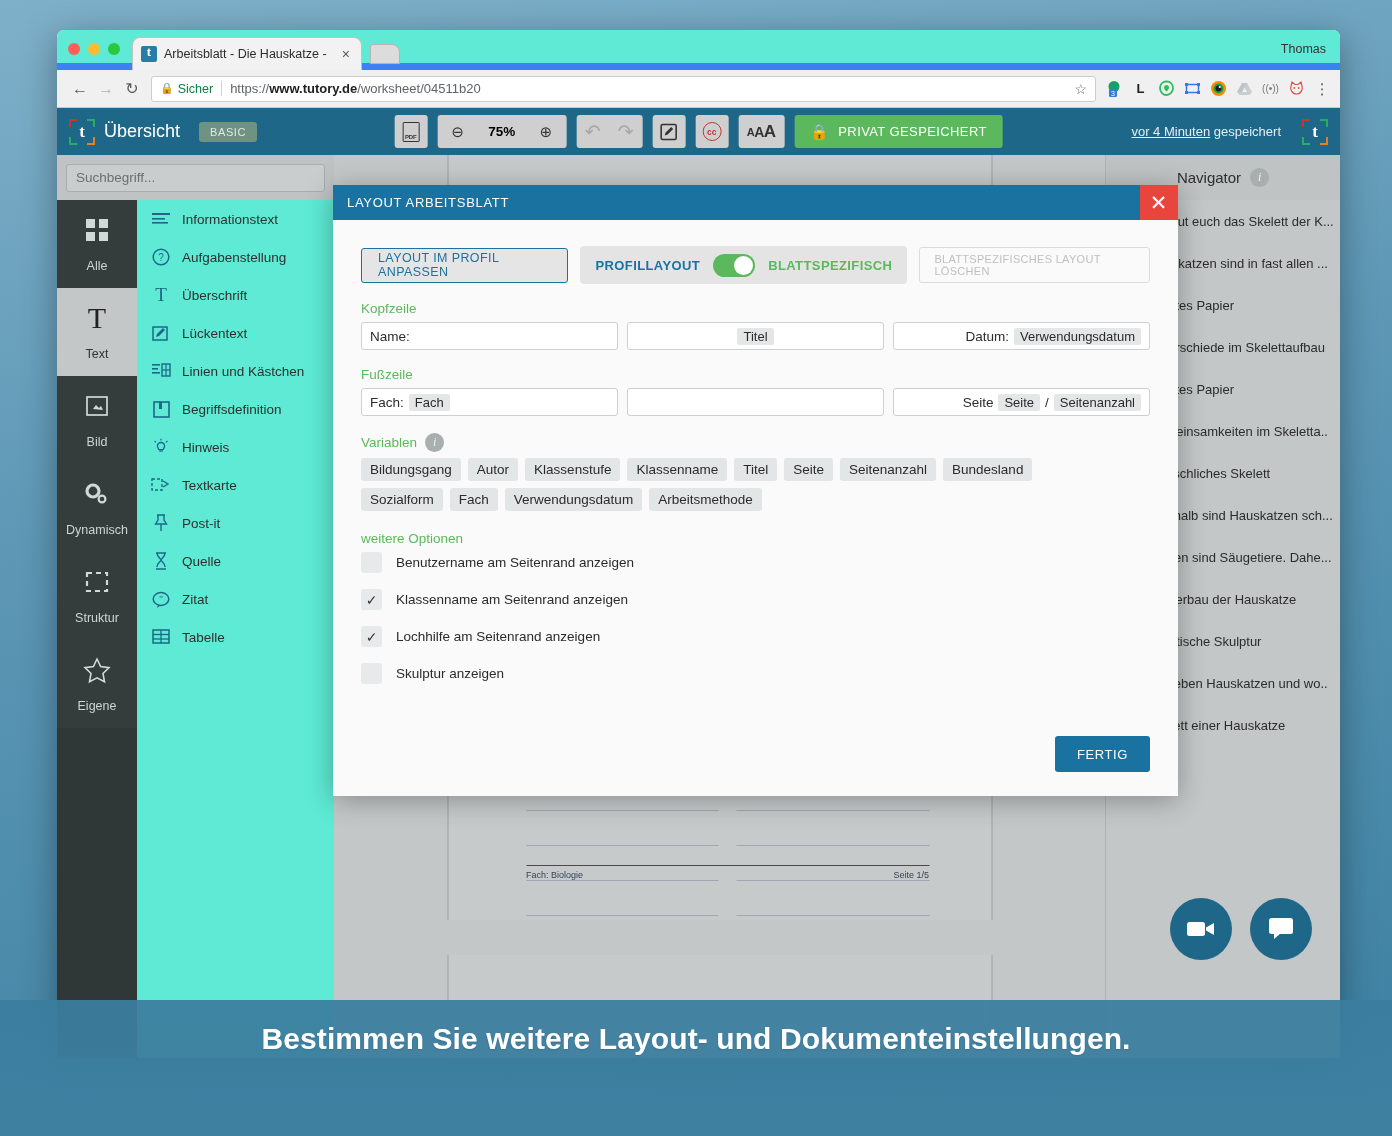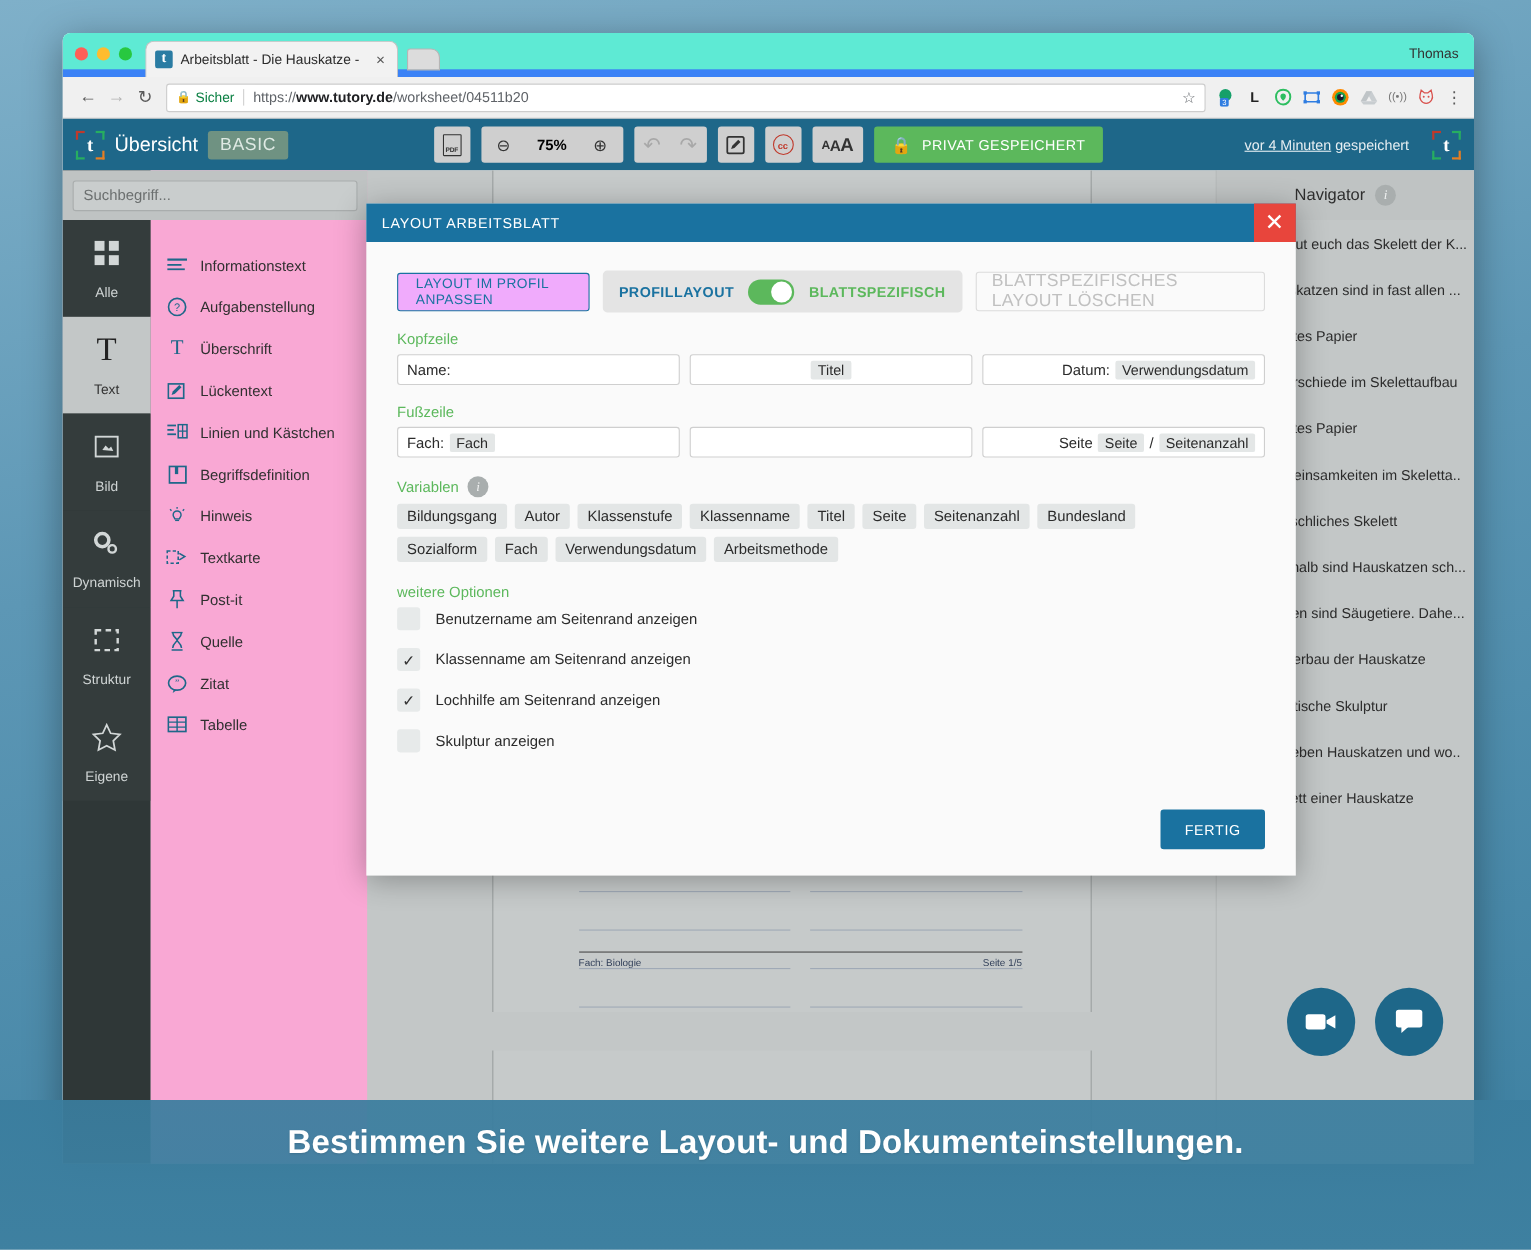--- a/index.html
+++ b/index.html
@@ -149,22 +149,23 @@
   .brand-logo .c2 { top:0; right:0; border-top:2px solid #27ae60; border-right:2px solid #27ae60; }
   .brand-logo .c3 { bottom:0; left:0; border-bottom:2px solid #27ae60; border-left:2px solid #27ae60; }
   .brand-logo .c4 { bottom:0; right:0; border-bottom:2px solid #e67e22; border-right:2px solid #e67e22; }
   .brand-logo .t {
     position:absolute; inset:0; display:flex; align-items:center; justify-content:center;
     color:#fff; font-size:17px; font-weight:bold; font-family:"Liberation Serif", serif;
   }
   .brand-name { color: #fff; font-size: 18px; }
   .badge-basic {
     background: #6f9282; color: #dfeae4;
-    font-size: 16px; letter-spacing: 0.6px;
+    font-size: 11px; letter-spacing: 0.6px;
     padding: 4px 11px; border-radius: 3px;
+    margin-left: 10px;
   }
   .toolbar-center {
     position: absolute; left: 50%; transform: translateX(-50%);
     display: flex; align-items: center; gap: 10px;
   }
   .tb-group {
     background: #cfcfcf; border-radius: 3px;
     display: flex; align-items: center; height: 33px;
   }
   .tb-btn {
@@ -237,22 +238,22 @@
     height: 88px; display: flex; flex-direction: column;
     align-items: center; justify-content: center; gap: 14px;
     color: #cfd4d4; font-size: 12.5px; cursor: pointer;
   }
   .cat.sel { background: #c3c7c7; color: #333; }
   .cat.dark { background: #343c3c; }
   .cat-ico { height: 30px; display: flex; align-items: center; justify-content: center; }
 
   .elem-list {
     width: 197px; flex: 0 0 197px;
-    background: #f9a8d4;
-    padding-top: 67px;
+    background: #5eead4;
+    padding-top: 45px;
     overflow: hidden;
   }
   .elem {
     height: 38px; display: flex; align-items: center; gap: 11px;
     padding-left: 14px; font-size: 13.5px; color: #303030;
     cursor: pointer; white-space: nowrap;
   }
   .elem .ei { width: 20px; flex: 0 0 20px; display: flex; align-items: center; justify-content: center; color: #1e6789; }
 
   .canvas-area {
@@ -329,21 +330,21 @@
     width: 38px; height: 35px; background: #e8453c;
     color: #fff; font-size: 21px;
     display: flex; align-items: center; justify-content: center;
     cursor: pointer; font-weight: 300;
   }
   .modal-body { flex: 1 1 auto; padding: 26px 28px 0 28px; position: relative; }
 
   .mode-row { display: flex; align-items: center; gap: 12px; }
   .btn-outline {
     border: 1px solid #1a72a0; color: #1a72a0;
-    background: #f0abfc; border-radius: 3px;
+    background: #e5e5e5; border-radius: 3px;
     height: 35px; padding: 0 16px;
     font-size: 12.5px; letter-spacing: 0.4px;
     display: flex; align-items: center; cursor: pointer;
     font-family: "Liberation Sans", sans-serif;
   }
   .toggle-wrap {
     background: #e4e4e4; border-radius: 4px;
     height: 38px; display: flex; align-items: center;
     gap: 13px; padding: 0 15px;
   }
@@ -356,21 +357,21 @@
   }
   .switch .knob {
     position: absolute; right: 2px; top: 2px;
     width: 19px; height: 19px; border-radius: 50%;
     background: #fff;
   }
   .btn-disabled {
     border: 1px solid #dcdcdc; color: #c0c0c0;
     background: #fafafa; border-radius: 3px;
     height: 36px; padding: 0 14px;
-    font-size: 16px; letter-spacing: 0.3px;
+    font-size: 11px; letter-spacing: 0.3px;
     display: flex; align-items: center;
     cursor: default;
   }
 
   .sec-label {
     color: #5cb85c; font-size: 13.5px;
     margin: 17px 0 6px 0;
     display: flex; align-items: center; gap: 8px;
   }
   .field-row { display: flex; gap: 9px; }

